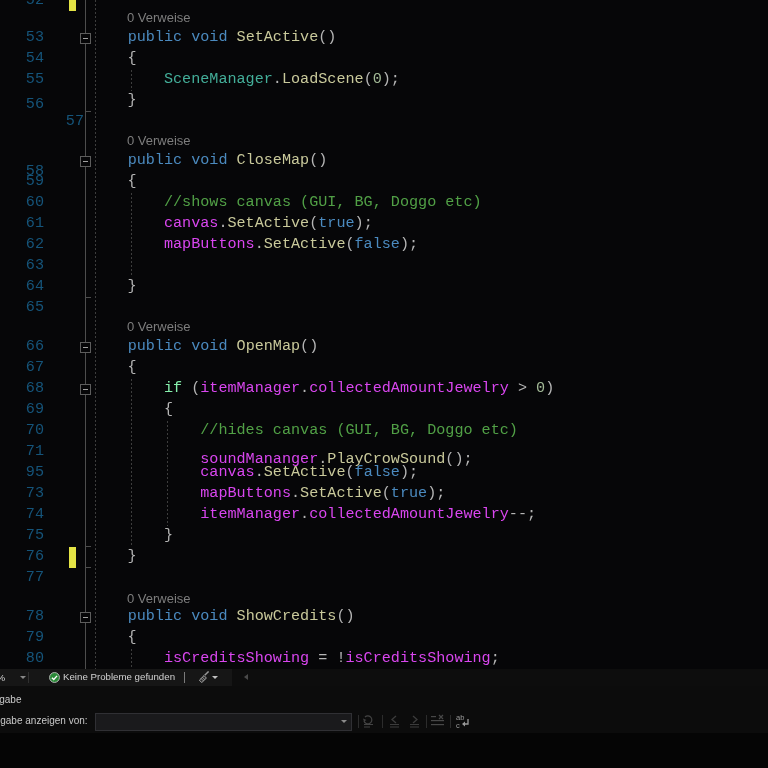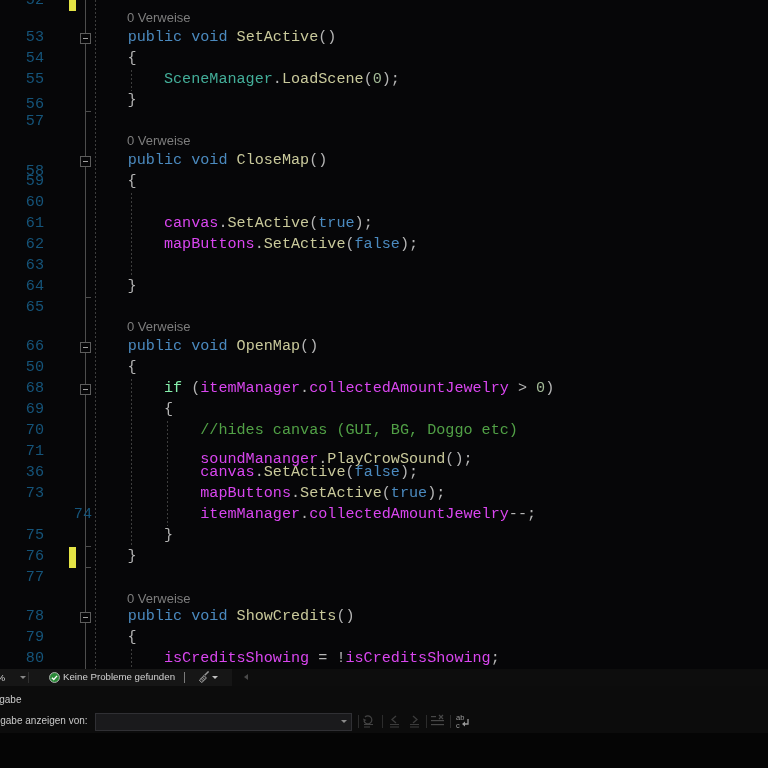--- a/index.html
+++ b/index.html
@@ -45,53 +45,54 @@
   <div class="ln" style="top:-9px;">52</div>
   <div class="cl" style="top:10px;">0 Verweise</div>
   <div class="ln" style="top:28px;">53</div>
   <div class="cd" style="top:28px;">        <span class="k">public</span> <span class="k">void</span> <span class="m">SetActive</span>()</div>
   <div class="ln" style="top:49px;">54</div>
   <div class="cd" style="top:49px;">        {</div>
   <div class="ln" style="top:70px;">55</div>
   <div class="cd" style="top:70px;">            <span class="t">SceneManager</span>.<span class="m">LoadScene</span>(<span class="n">0</span>);</div>
   <div class="ln" style="top:95px;">56</div>
   <div class="cd" style="top:91px;">        }</div>
-  <div class="ln" style="top:112px;">57</div>
+  <div class="ln" style="top:112px;margin-left:40px;">57</div>
   <div class="cl" style="top:133px;">0 Verweise</div>
   <div class="ln" style="top:162px;">58</div>
   <div class="cd" style="top:151px;">        <span class="k">public</span> <span class="k">void</span> <span class="m">CloseMap</span>()</div>
   <div class="ln" style="top:172px;">59</div>
   <div class="cd" style="top:172px;">        {</div>
   <div class="ln" style="top:193px;">60</div>
+  <div class="cd" style="top:193px;">            <span class="cm">//shows canvas (GUI, BG, Doggo etc)</span></div>
   <div class="ln" style="top:214px;">61</div>
   <div class="cd" style="top:214px;">            <span class="i">canvas</span>.<span class="m">SetActive</span>(<span class="k">true</span>);</div>
   <div class="ln" style="top:235px;">62</div>
   <div class="cd" style="top:235px;">            <span class="i">mapButtons</span>.<span class="m">SetActive</span>(<span class="k">false</span>);</div>
   <div class="ln" style="top:256px;">63</div>
   <div class="ln" style="top:277px;">64</div>
   <div class="cd" style="top:277px;">        }</div>
   <div class="ln" style="top:298px;">65</div>
   <div class="cl" style="top:319px;">0 Verweise</div>
   <div class="ln" style="top:337px;">66</div>
   <div class="cd" style="top:337px;">        <span class="k">public</span> <span class="k">void</span> <span class="m">OpenMap</span>()</div>
-  <div class="ln" style="top:358px;">50</div>
+  <div class="ln" style="top:358px;">67</div>
   <div class="cd" style="top:358px;">        {</div>
   <div class="ln" style="top:379px;">68</div>
   <div class="cd" style="top:379px;">            <span class="c">if</span> (<span class="i">itemManager</span>.<span class="i">collectedAmountJewelry</span> &gt; <span class="n">0</span>)</div>
   <div class="ln" style="top:400px;">69</div>
   <div class="cd" style="top:400px;">            {</div>
   <div class="ln" style="top:421px;">70</div>
   <div class="cd" style="top:421px;">                <span class="cm">//hides canvas (GUI, BG, Doggo etc)</span></div>
   <div class="ln" style="top:442px;">71</div>
   <div class="cd" style="top:450px;text-align:center;">                <span class="i">soundMananger</span>.<span class="m">PlayCrowSound</span>();</div>
-  <div class="ln" style="top:463px;">36</div>
+  <div class="ln" style="top:463px;">95</div>
   <div class="cd" style="top:463px;">                <span class="i">canvas</span>.<span class="m">SetActive</span>(<span class="k">false</span>);</div>
   <div class="ln" style="top:484px;">73</div>
   <div class="cd" style="top:484px;">                <span class="i">mapButtons</span>.<span class="m">SetActive</span>(<span class="k">true</span>);</div>
-  <div class="ln" style="top:505px;margin-left:48px;">74</div>
+  <div class="ln" style="top:505px;">74</div>
   <div class="cd" style="top:505px;">                <span class="i">itemManager</span>.<span class="i">collectedAmountJewelry</span>--;</div>
   <div class="ln" style="top:526px;">75</div>
   <div class="cd" style="top:526px;">            }</div>
   <div class="ln" style="top:547px;">76</div>
   <div class="cd" style="top:547px;">        }</div>
   <div class="ln" style="top:568px;">77</div>
   <div class="cl" style="top:591px;">0 Verweise</div>
   <div class="ln" style="top:607px;">78</div>
   <div class="cd" style="top:607px;">        <span class="k">public</span> <span class="k">void</span> <span class="m">ShowCredits</span>()</div>
   <div class="ln" style="top:628px;">79</div>

